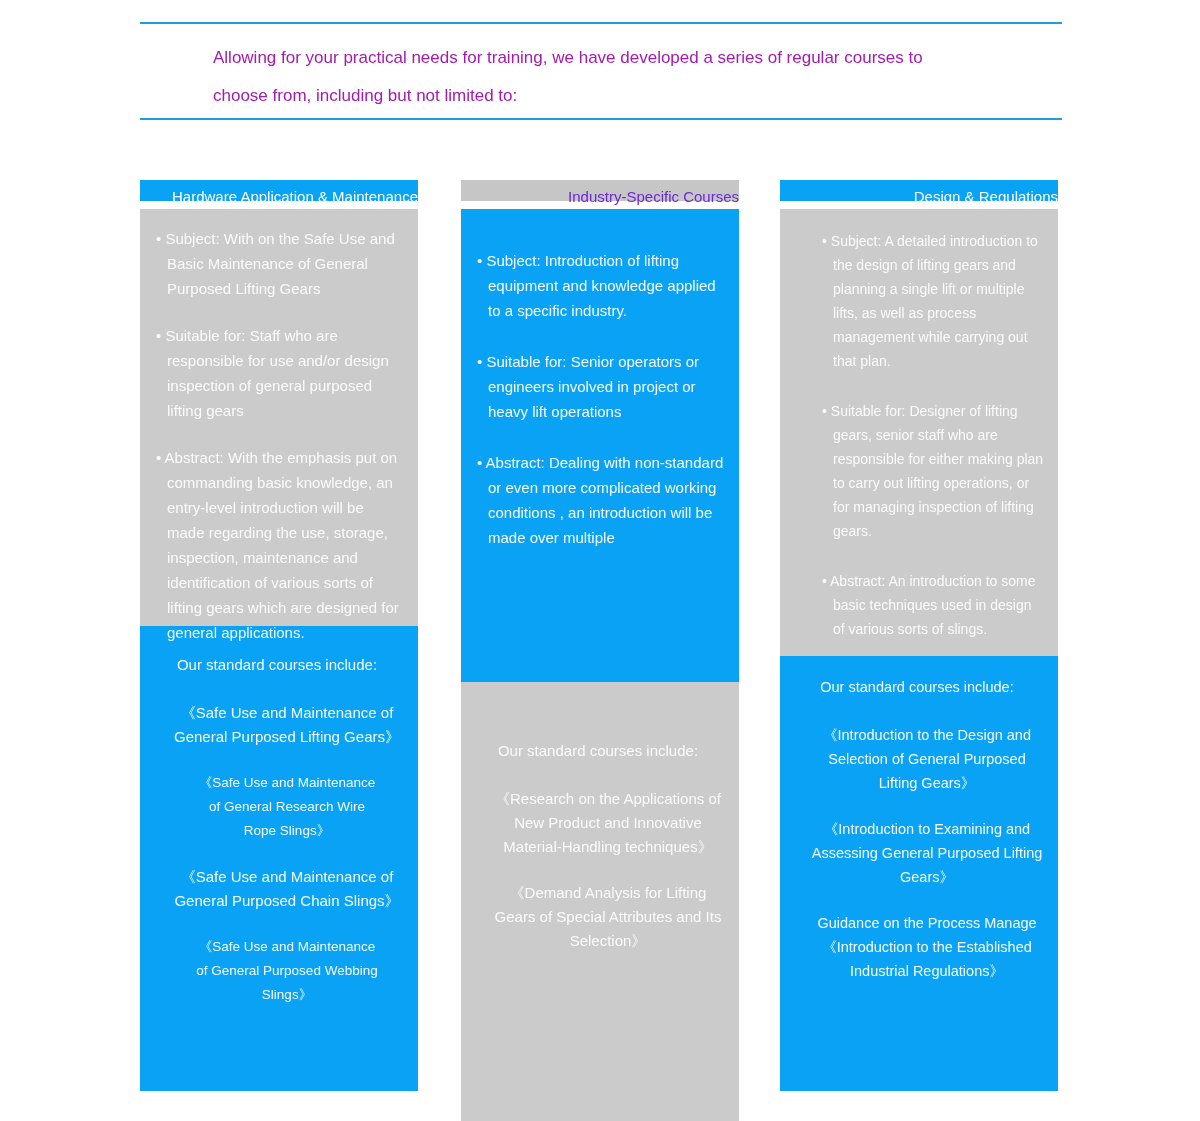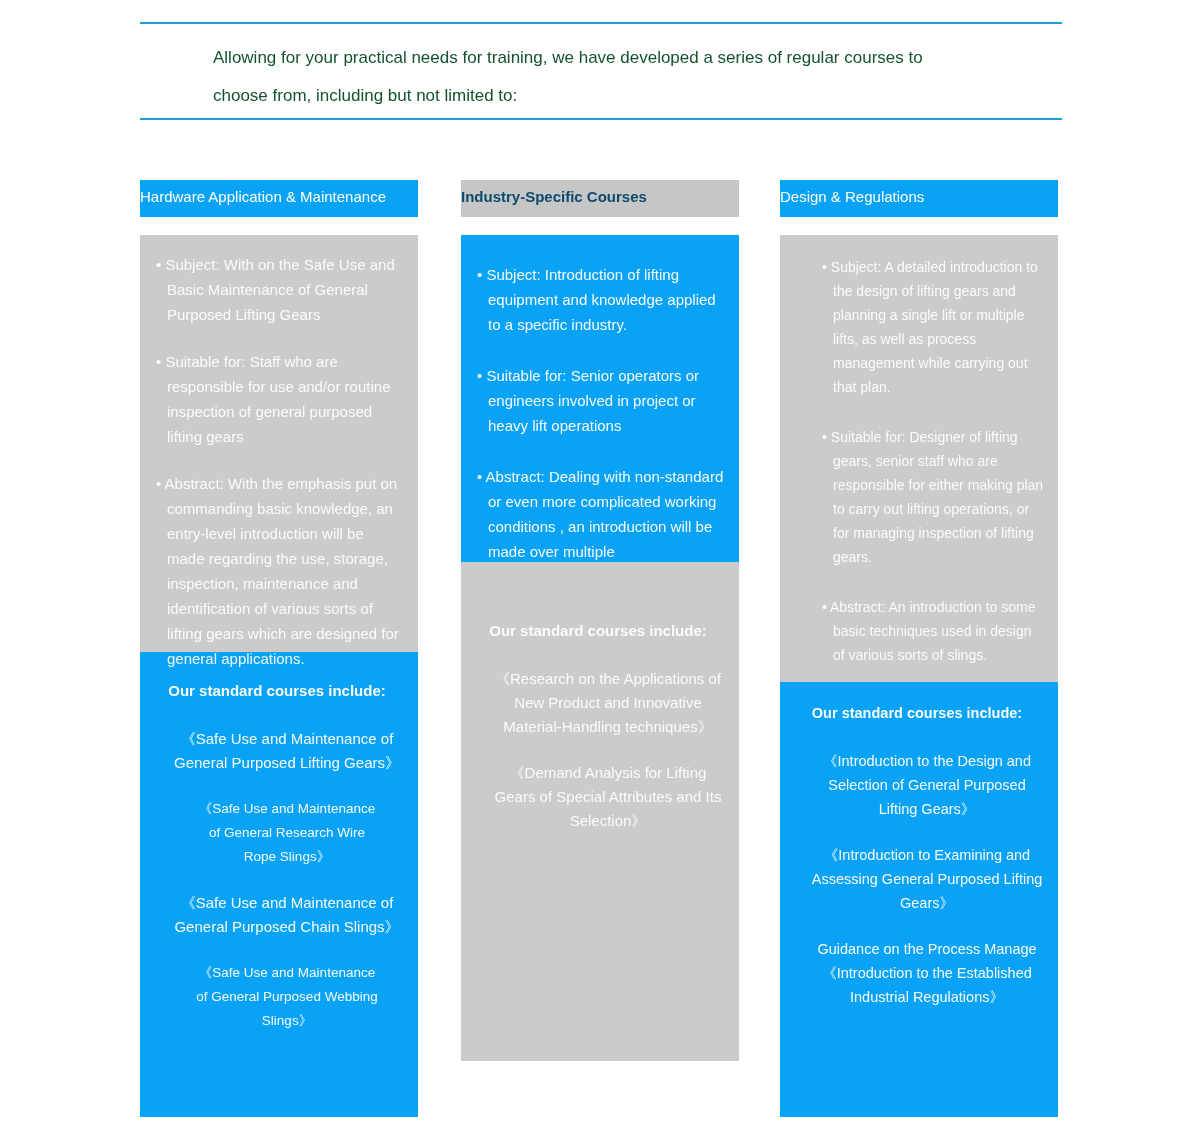--- a/index.html
+++ b/index.html
@@ -12,43 +12,43 @@
   html,body{margin:0;padding:0;background:#fff;}
   .page{
     position:relative;width:1200px;height:1121px;background:#ffffff;
     font-family:"Liberation Sans","DejaVu Sans",sans-serif;overflow:hidden;
   }
   .divider{position:absolute;left:140px;width:922px;height:2px;background:var(--divider);}
   .divider.top{top:22px;}
   .divider.bottom{top:118px;}
   .intro{
     position:absolute;left:213px;top:39px;width:750px;margin:0;
-    font-size:17px;line-height:38px;color:#14532d;
+    font-size:17px;line-height:38px;color:#a21caf;
   }
   .col{position:absolute;top:180px;width:278px;}
   #col1{left:140px;} #col2{left:461px;} #col3{left:780px;}
   .hdr{
-    height:37px;line-height:33px;text-align:left;font-size:15px;margin-bottom:18px;
+    height:21px;line-height:33px;text-align:right;font-size:15px;margin-bottom:8px;
     white-space:nowrap;
   }
   .hdr.blue{background:var(--blue);color:#ffffff;}
-  .hdr.gray{background:var(--header-gray);color:#0c4a6e;font-weight:bold;}
+  .hdr.gray{background:var(--header-gray);color:#6d28d9;}
   .sec{width:278px;}
   .sec.blue{background:var(--blue);color:rgba(255,255,255,0.96);}
   .sec.gray{background:var(--panel-gray);color:rgba(255,255,255,0.92);}
   .details{font-size:15px;line-height:25px;padding:17px 14px 0 16px;}
   .details p{margin:0 0 22px 0;padding-left:11px;text-indent:-11px;}
   .details p::before{content:"• ";}
   #col1 .details{height:417px;}
-  #col2 .details{height:327px;padding-top:27px;margin-bottom:0;}
+  #col2 .details{height:473px;padding-top:39px;margin-bottom:0;}
   #col2 .details p{margin-bottom:26px;}
   #col3 .details{height:447px;font-size:14px;line-height:24px;padding-top:20px;}
   #col3 .details p{margin-bottom:26px;margin-left:26px;}
   .courses{text-align:center;font-size:15px;line-height:24px;}
-  .courses-title{margin:0 4px 24px 0;font-weight:bold;}
+  .courses-title{margin:0 4px 24px 0;}
   .course{margin:0 0 22px 16px;padding:0 16px;}
   #col1 .courses{height:465px;padding-top:27px;}
   #col2 .courses{height:499px;padding-top:57px;}
   #col3 .courses{height:435px;padding-top:19px;font-size:14.5px;}
   #col3 .course{padding:0 14px;}
   #col1 .courses p.course:nth-of-type(2),
   #col1 .courses p.course:nth-of-type(4){font-size:13.5px;padding:0 40px;}
 </style>
 </head>
 <body>
@@ -58,21 +58,21 @@
   <div class="divider top"></div>
 
   <p class="intro">Allowing for your practical needs for training, we have developed a series of regular courses to choose from, including but not limited to:</p>
 
   <div class="divider bottom"></div>
 
   <div class="col" id="col1">
     <div class="hdr blue">Hardware Application &amp; Maintenance</div>
     <div class="sec gray details">
       <p>Subject: With on the Safe Use and Basic Maintenance of General Purposed Lifting Gears</p>
-      <p>Suitable for: Staff who are responsible for use and/or routine inspection of general purposed lifting gears</p>
+      <p>Suitable for: Staff who are responsible for use and/or design inspection of general purposed lifting gears</p>
       <p>Abstract: With the emphasis put on commanding basic knowledge, an entry-level introduction will be made regarding the use, storage, inspection, maintenance and identification of various sorts of lifting gears which are designed for general applications.</p>
     </div>
     <div class="sec blue courses">
       <div class="courses-title">Our standard courses include:</div>
       <p class="course">《Safe Use and Maintenance of General Purposed Lifting Gears》</p>
       <p class="course">《Safe Use and Maintenance of General Research Wire Rope Slings》</p>
       <p class="course">《Safe Use and Maintenance of General Purposed Chain Slings》</p>
       <p class="course">《Safe Use and Maintenance of General Purposed Webbing Slings》</p>
     </div>
   </div>

